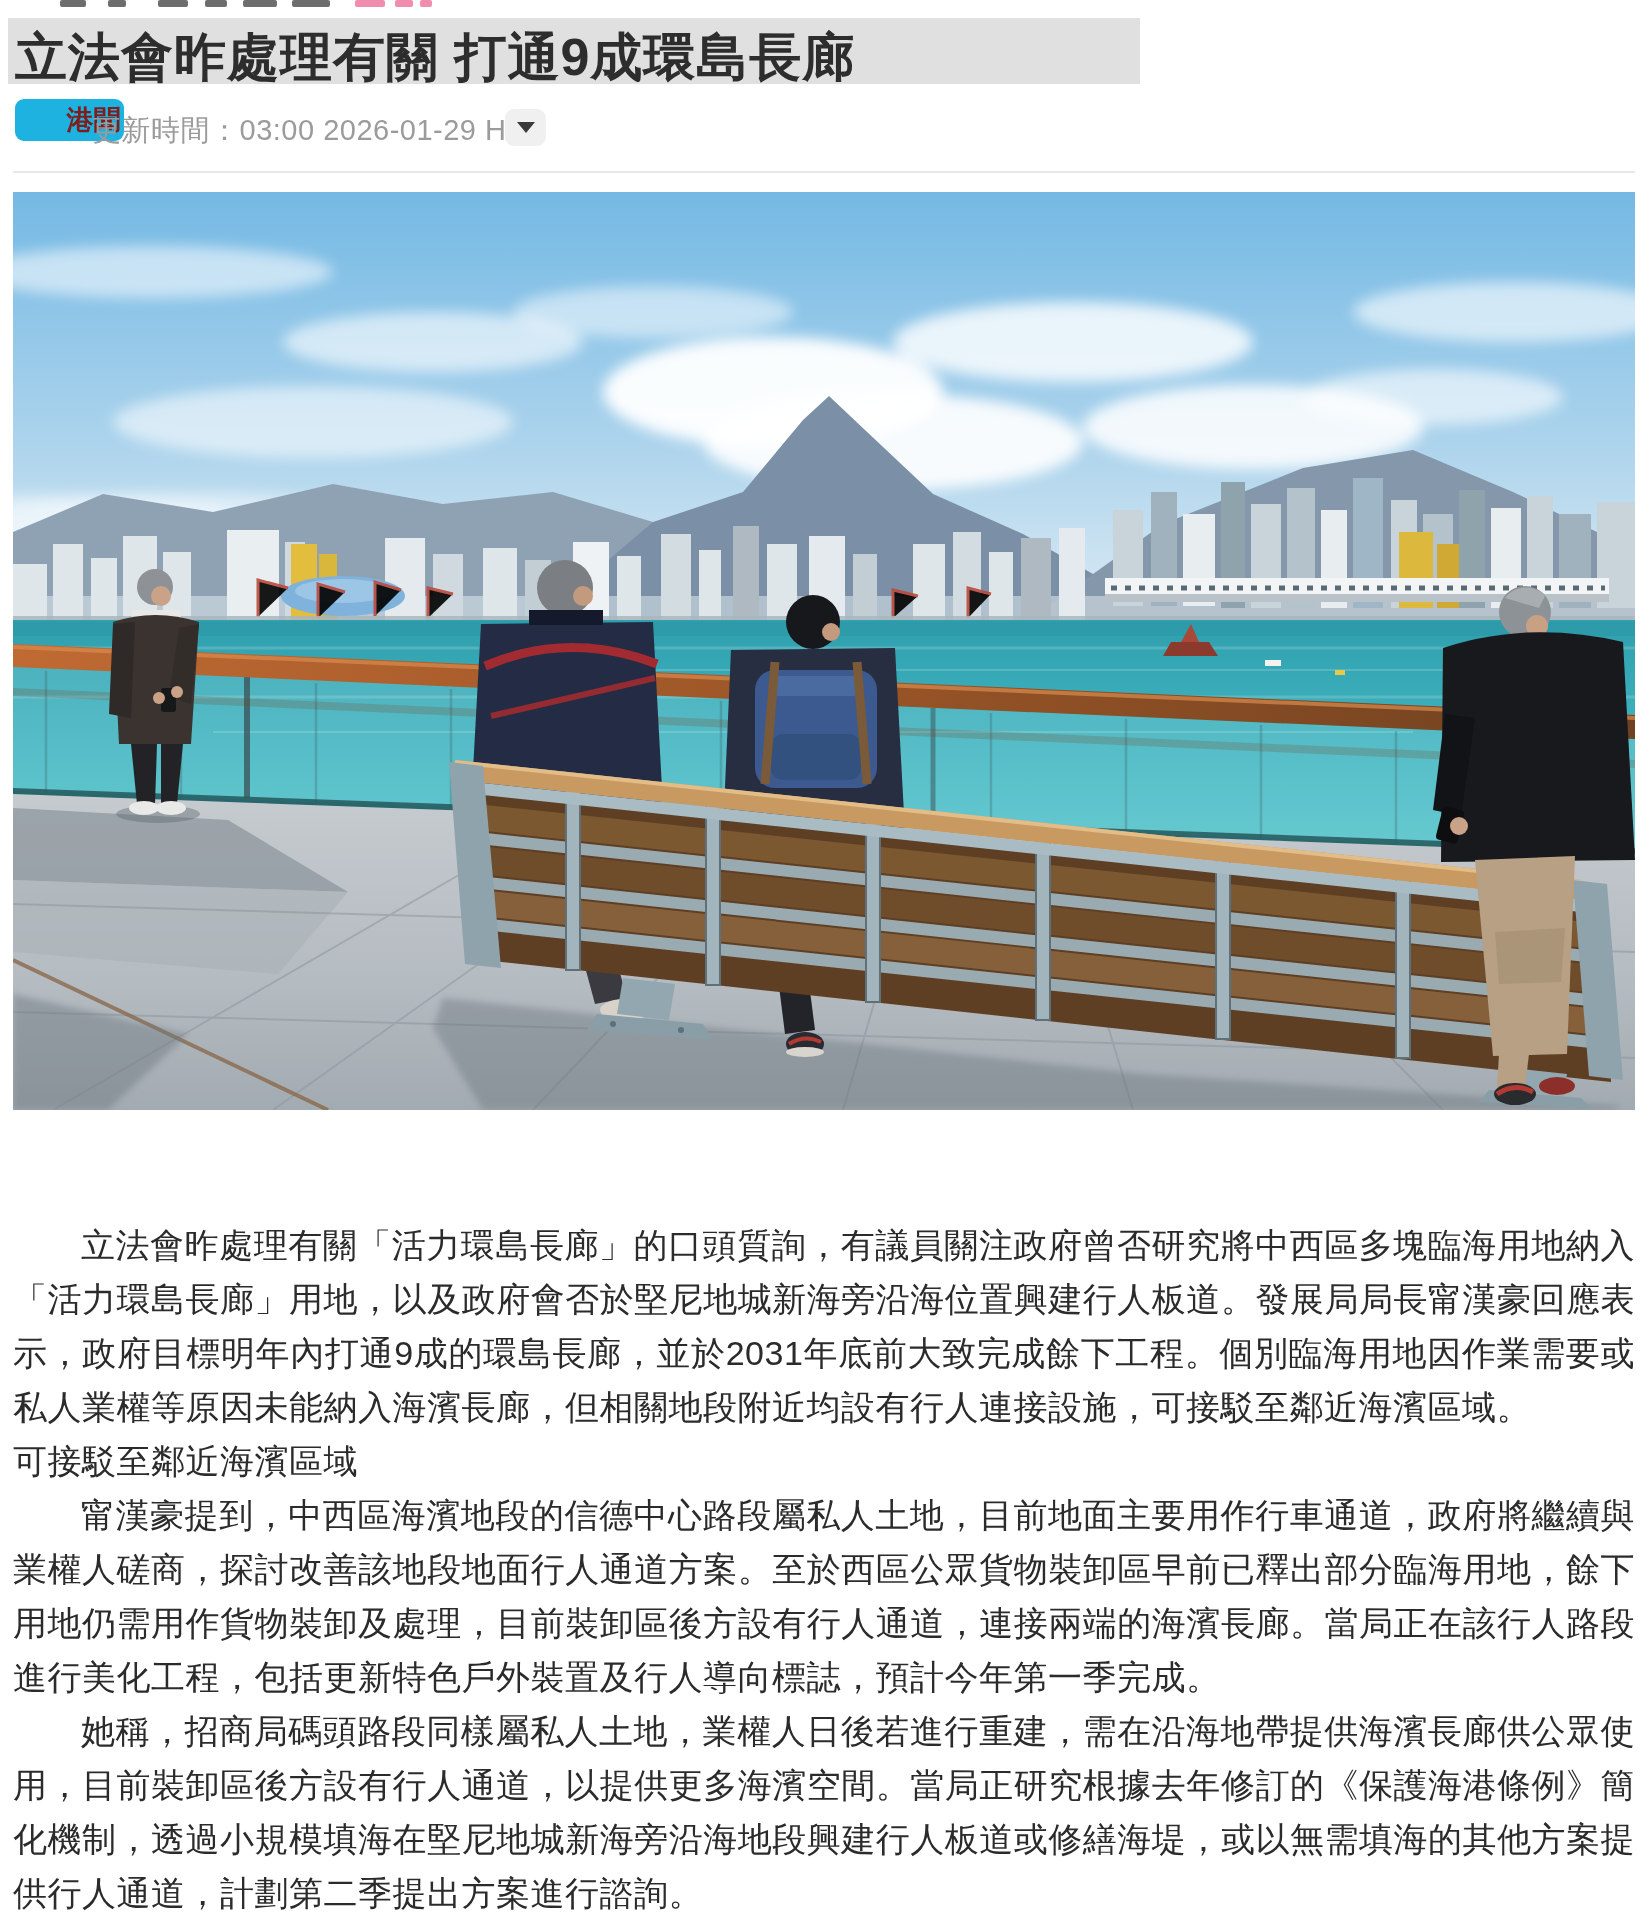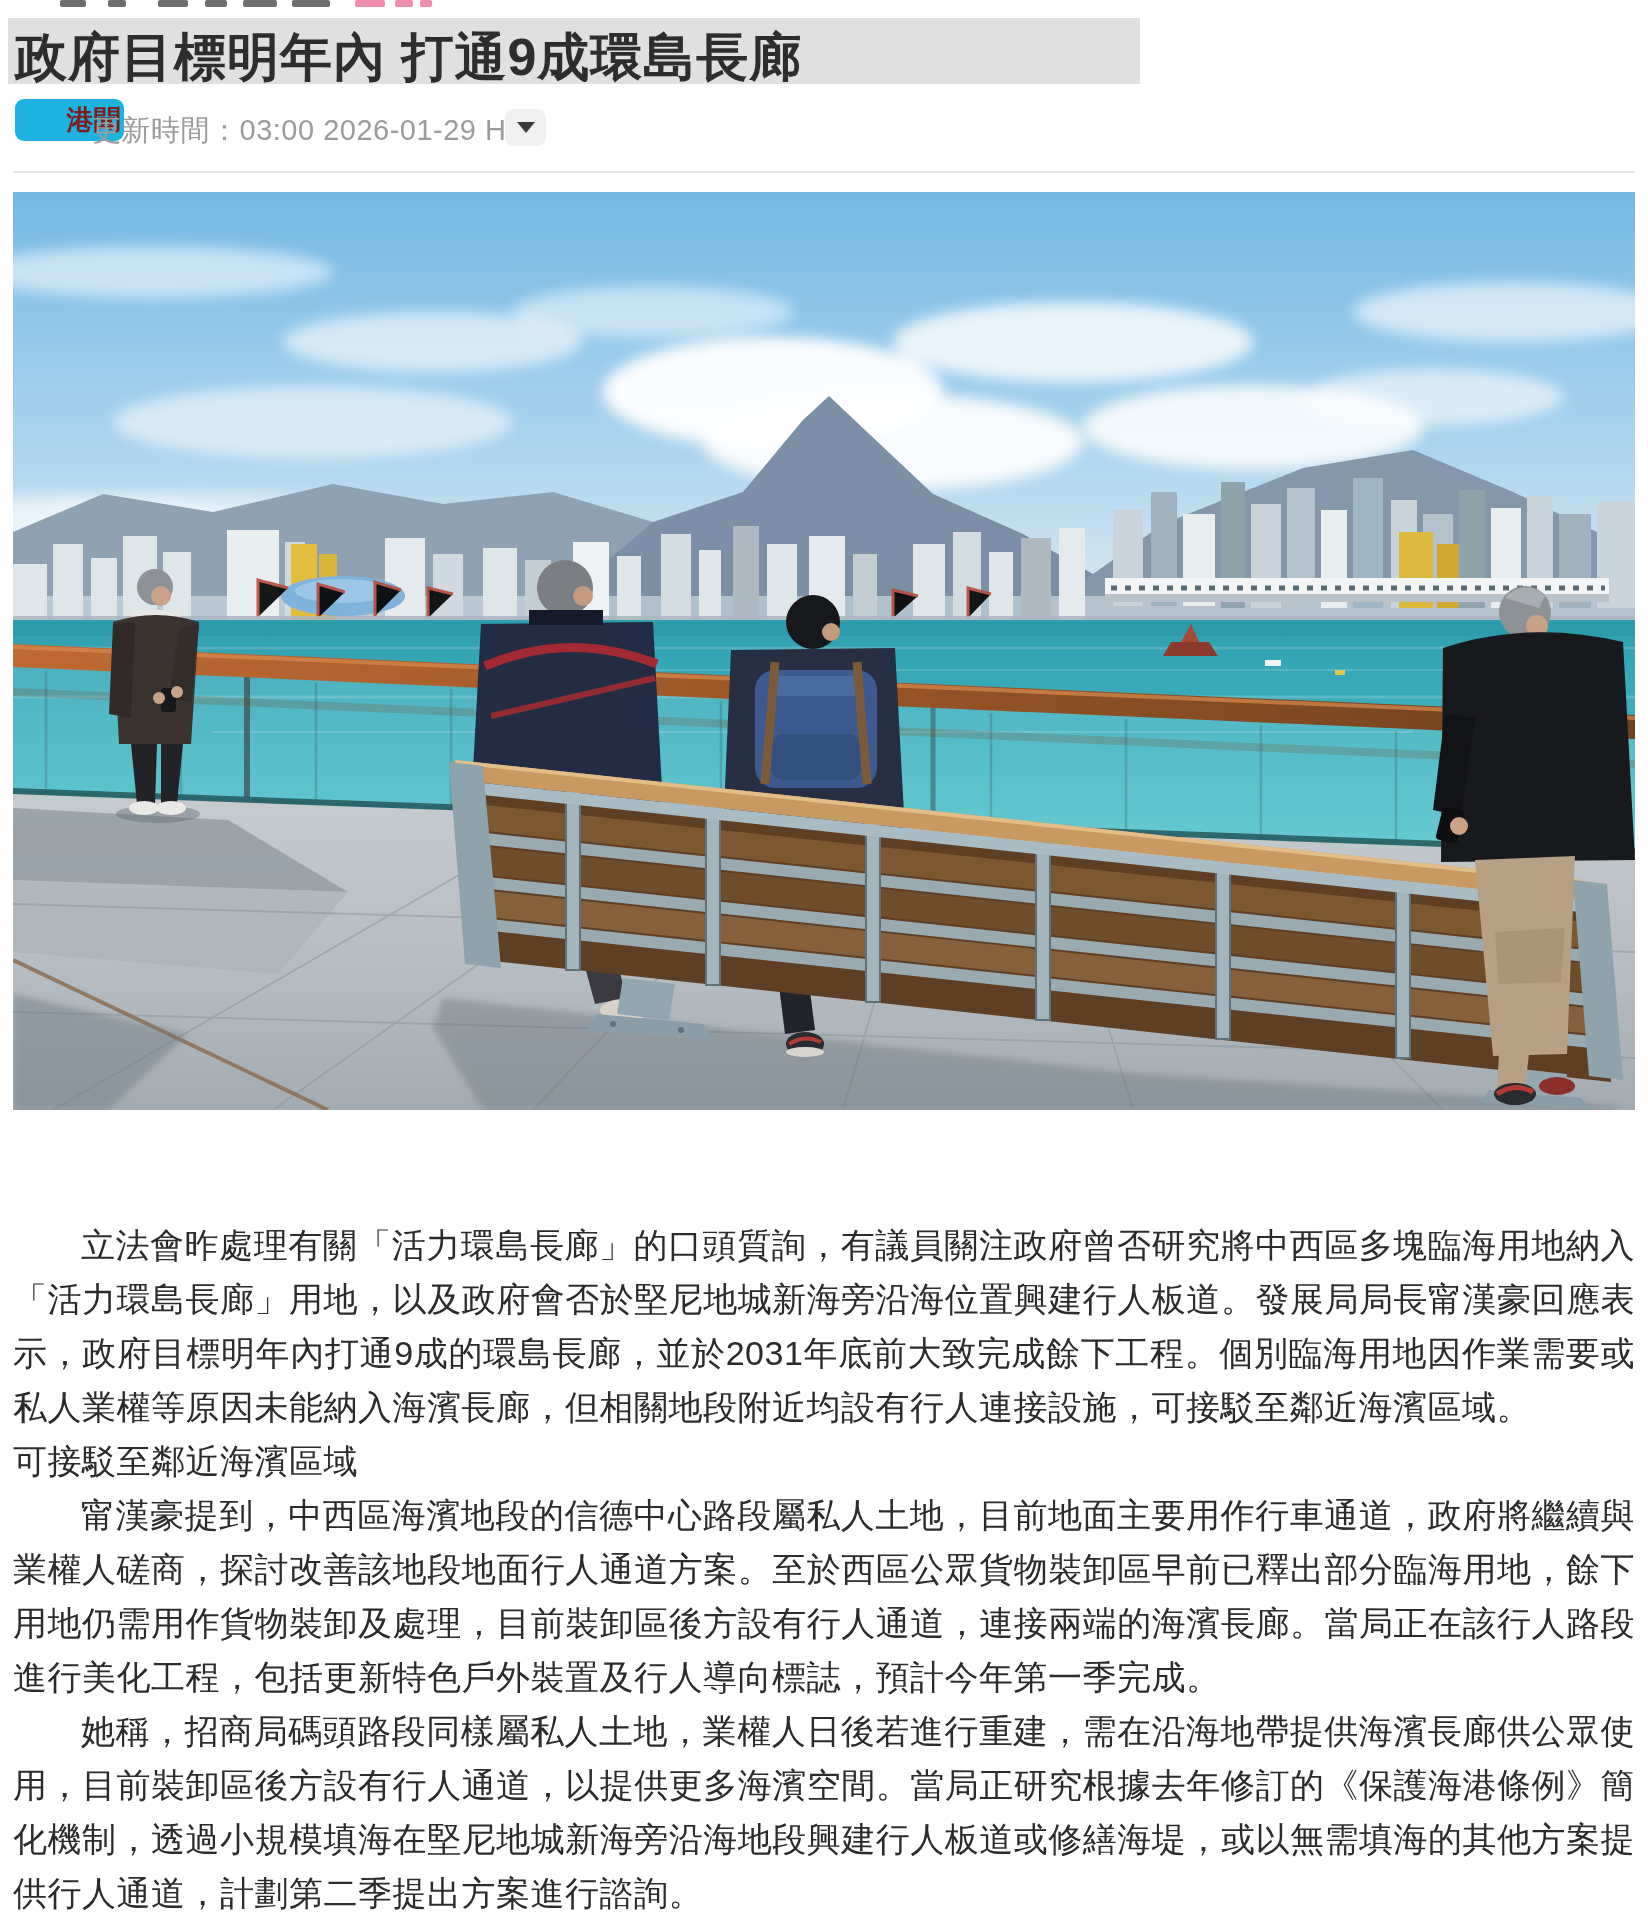--- a/index.html
+++ b/index.html
@@ -48,21 +48,21 @@
     <div class="frag gray" style="left:158px;width:30px;"></div>
     <div class="frag gray" style="left:205px;width:22px;"></div>
     <div class="frag gray" style="left:243px;width:34px;"></div>
     <div class="frag gray" style="left:292px;width:38px;"></div>
     <div class="frag pink" style="left:355px;width:30px;"></div>
     <div class="frag pink" style="left:395px;width:18px;"></div>
     <div class="frag pink" style="left:420px;width:12px;"></div>
   </div>
 
   <div class="headline-bar">
-    <h1 class="headline-text" style="margin:0;">政府目標明年內 打通9成環島長廊</h1>
+    <h1 class="headline-text" style="margin:0;">立法會昨處理有關 打通9成環島長廊</h1>
   </div>
 
   <span class="badge">港聞</span>
   <span class="meta-time">更新時間：03:00 2026-01-29 HKT</span>
   <button class="dd-btn">
     <span class="caret"></span>
   </button>
 
   <div class="divider"></div>
 

